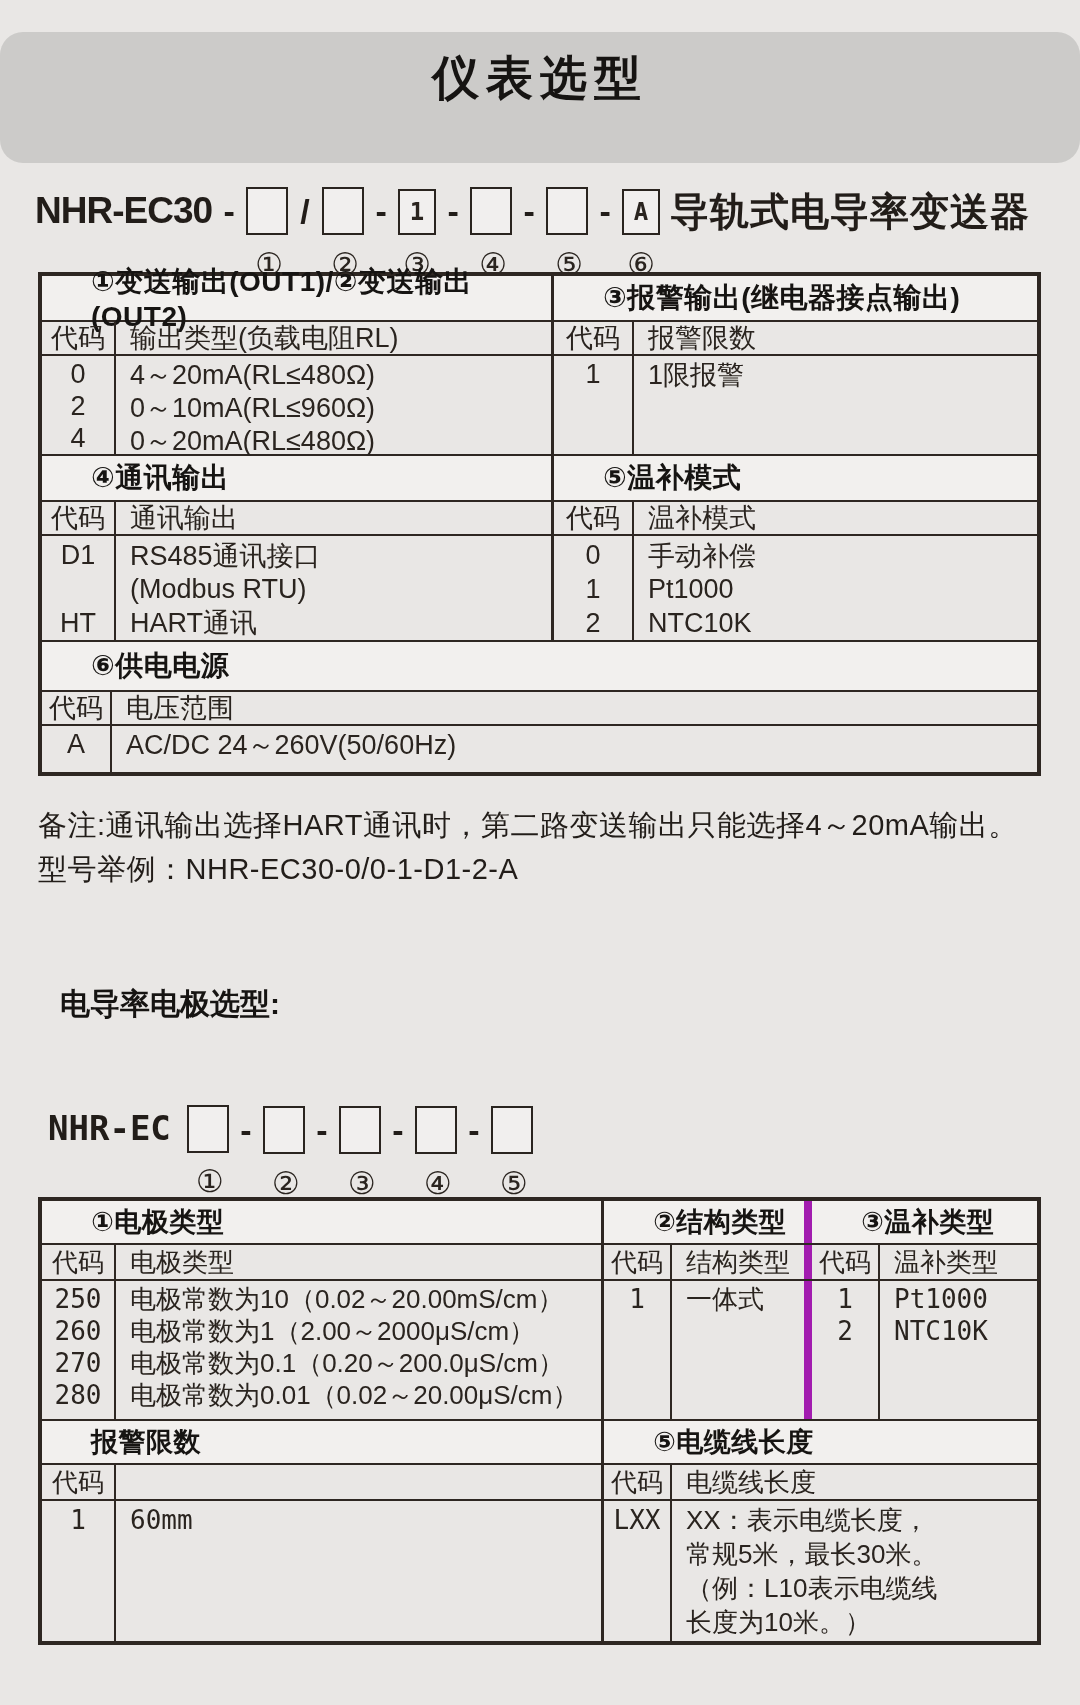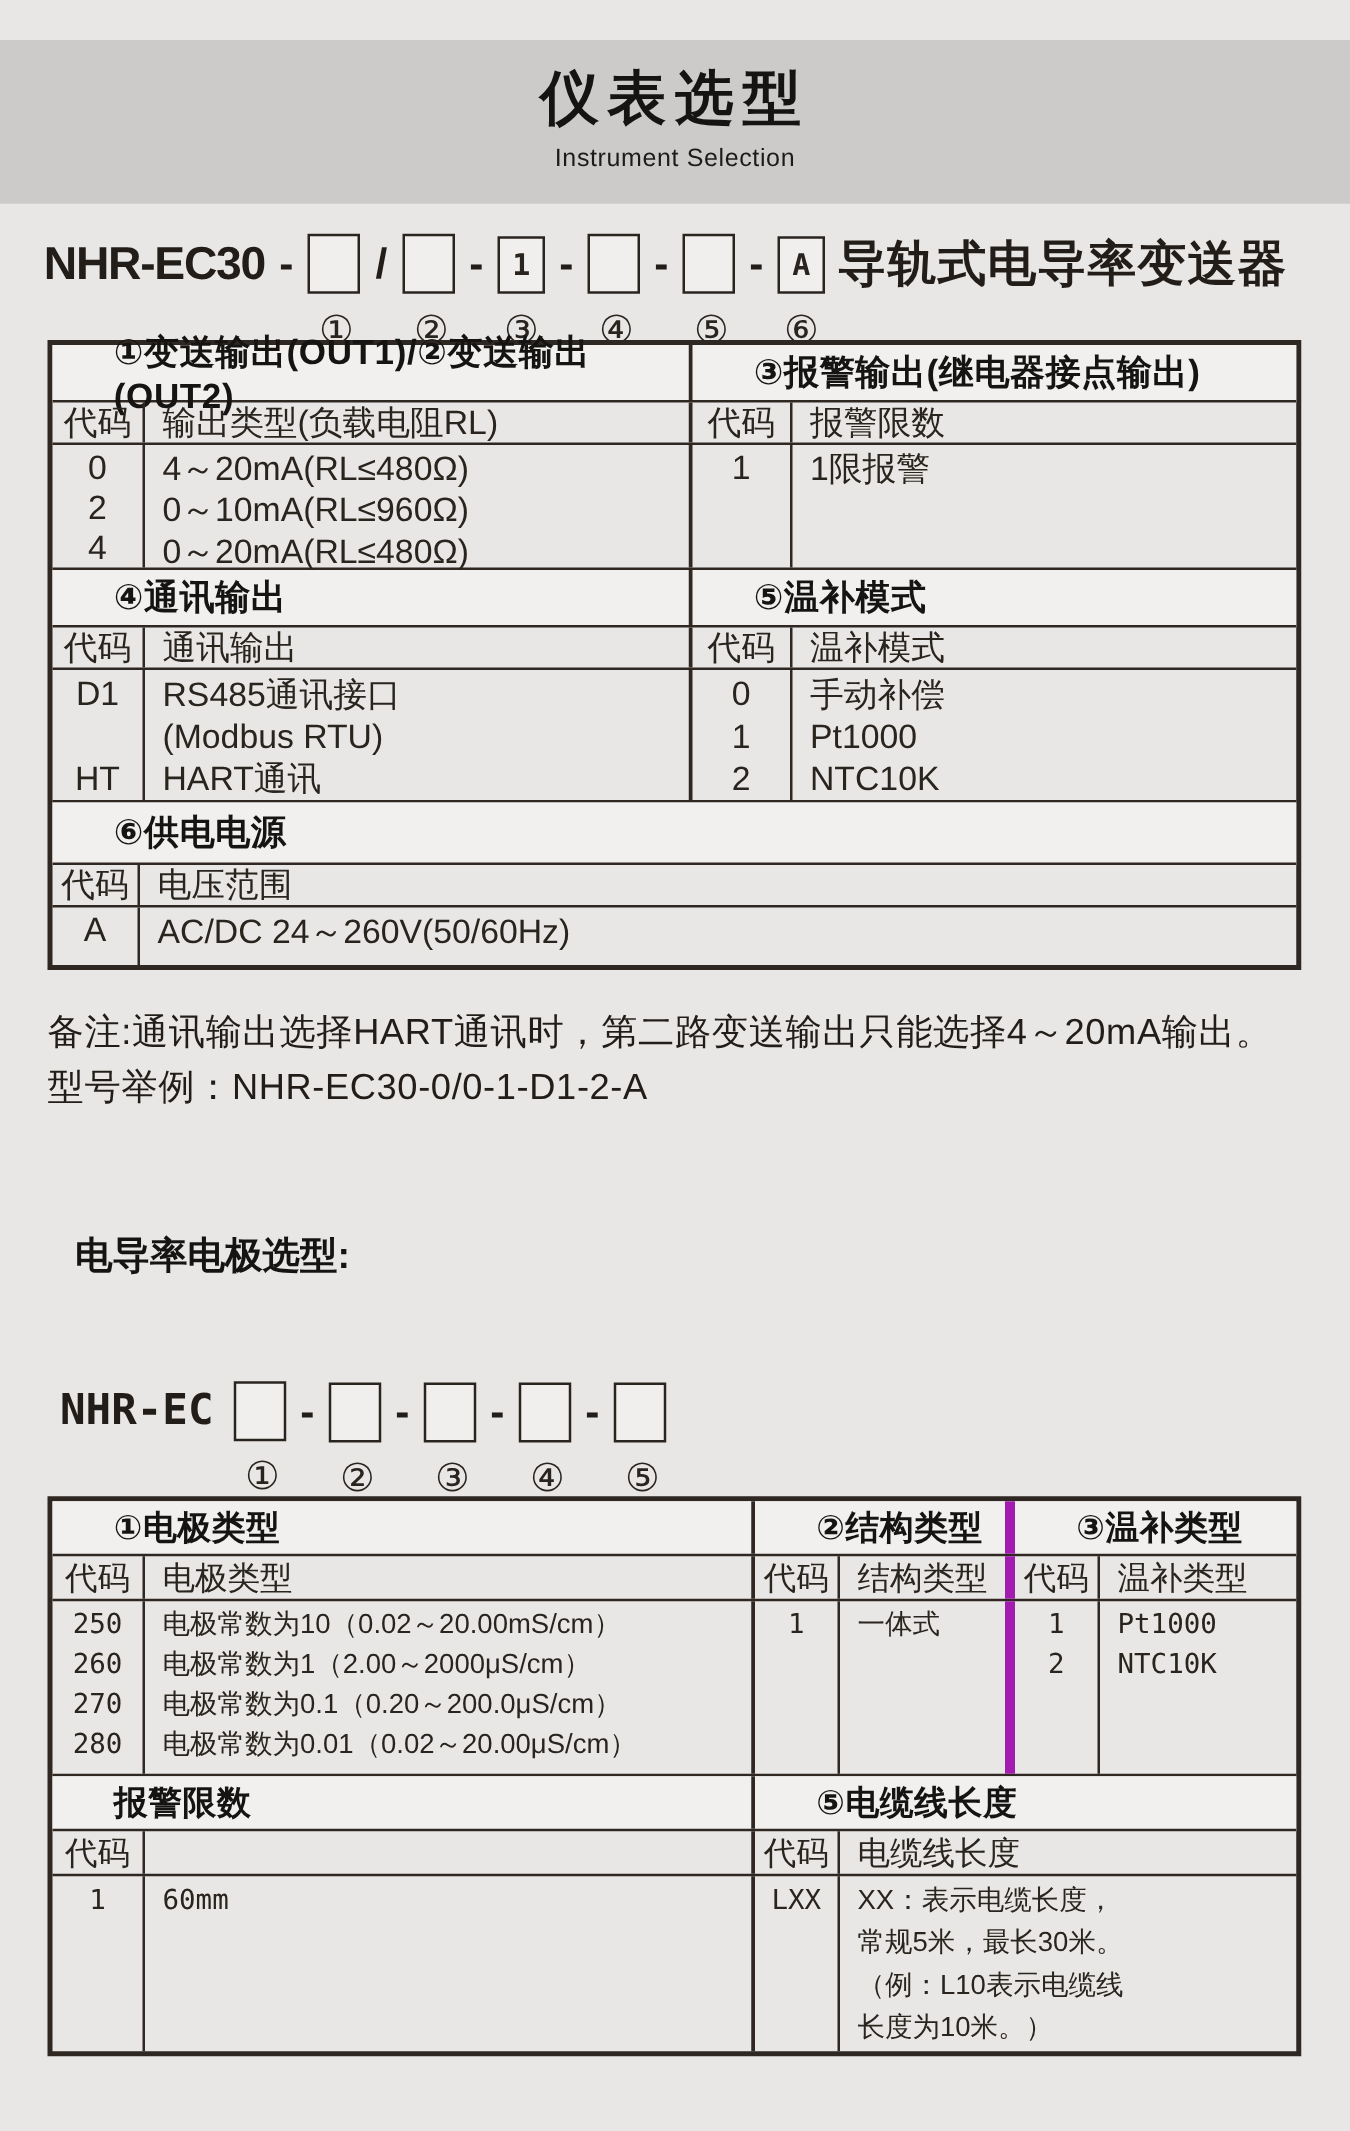--- a/index.html
+++ b/index.html
@@ -2,21 +2,21 @@
 <html><head>
 <meta charset="utf-8">
 <style>
   html,body{margin:0;padding:0;}
   body{
     width:1080px;height:1705px;position:relative;overflow:hidden;
     background:#e9e7e5;color:#2a241f;
     font-family:"Liberation Sans","DejaVu Sans",sans-serif;
   }
   
-  .banner{position:absolute;top:32px;left:0;width:1080px;height:131px;background:#cccbc9;text-align:center;}
+  .banner{position:absolute;top:32px;left:0;width:1080px;height:131px;background:#cccbc9;text-align:center;border-radius:23px;}
   .banner .ttl-main{font-size:47px;font-weight:bold;letter-spacing:7px;color:#161412;margin-top:15px;}
   .banner .ttl-sub{font-size:20px;color:#1d1b19;margin-top:6px;letter-spacing:.5px;}
 
   
   .mline{position:absolute;display:flex;align-items:flex-start;}
   .mprefix{font-weight:bold;font-size:37px;letter-spacing:-1px;line-height:50px;color:#221d19;}
   .m2prefix{font-family:"DejaVu Sans Mono","Liberation Mono",monospace;font-weight:bold;font-size:34px;line-height:46px;color:#221d19;}
   .mseg{display:flex;flex-direction:column;}
   .mtop{display:flex;align-items:center;}
   .msep{width:34px;text-align:center;font-size:34px;font-weight:bold;line-height:50px;color:#221d19;}
@@ -53,31 +53,30 @@
   .line.tall{height:35px;}
   .line.c{justify-content:center;}
   .line.l{padding-left:14px;}
   
   .t2A{width:562px;border-right:3px solid #2e2722;display:flex;box-sizing:border-box;}
   .t2B{width:208px;border-right:8px solid #a21caf;display:flex;box-sizing:border-box;}
   .t2C{flex:1;display:flex;box-sizing:border-box;}
   .c2a{width:74px;border-right:2px solid #2e2722;box-sizing:border-box;}
   .c2bc{width:68px;border-right:2px solid #2e2722;box-sizing:border-box;}
   .t2 .hc,.t2 .hl{font-size:26px;}
-  .t2 .line{height:32px;font-size:22px;text-align:center;}
+  .t2 .line{height:32px;font-size:26px;text-align:center;}
   .t2 .line.tall{height:34px;}
   .t2 .ttl{font-size:27px;}
   .mono{font-family:"DejaVu Sans Mono","Liberation Mono",monospace;}
 </style>
 </head>
 <body>
 
 <div class="banner">
   <div class="ttl-main">仪表选型</div>
-  <div class="ttl-sub">Instrument Selection</div>
 </div>
 
 <div class="mline" style="top:186px;left:35px;">
   <div class="mprefix">NHR-EC30</div>
   <div class="mseg">
     <div class="mtop">
         <span class="msep">-</span>
         <span class="mbox"></span>
       </div>
     <span class="mcirc">①</span>

